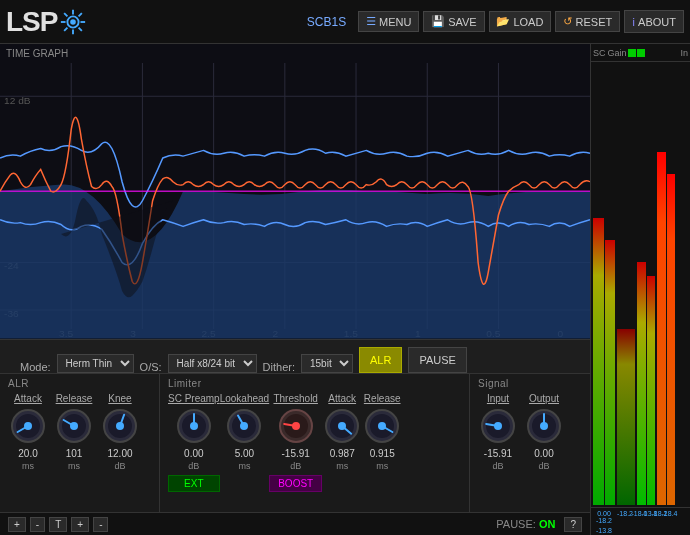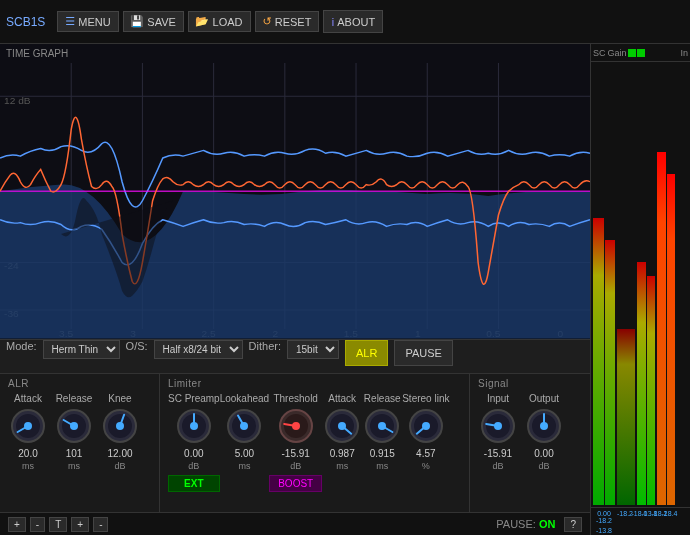--- a/index.html
+++ b/index.html
@@ -98,24 +98,24 @@
       top: 4px;
       left: 6px;
       color: #888;
       font-size: 10px;
       z-index: 10;
     }
 
     
     .controls-row {
       display: flex;
-      align-items: flex-start;
+      align-items: flex-end;
       background: #1e1e1e;
       height: 36px;
-      padding: 0 6px;
+      padding: 0 20px;
       gap: 6px;
       border-bottom: 1px solid #333;
     }
     .ctrl-label {
       color: #aaa;
       font-size: 11px;
     }
     .ctrl-select {
       background: #2a2a2a;
       border: 1px solid #444;
@@ -168,20 +168,21 @@
     .knob-item {
       display: flex;
       flex-direction: column;
       align-items: center;
       gap: 2px;
     }
     .knob-label {
       color: #aaa;
       font-size: 10px;
       text-align: center;
+      text-decoration: underline;
     }
     .knob-value {
       color: #ccc;
       font-size: 10px;
       text-align: center;
     }
     .knob-unit {
       color: #888;
       font-size: 9px;
     }
@@ -209,21 +210,20 @@
     }
     .ext-btn {
       background: #004400;
       border: 1px solid #006600;
       color: #0f0;
       font-size: 10px;
       padding: 2px 8px;
       cursor: pointer;
       margin-top: 2px;
       width: 100%;
-      font-weight: bold;
     }
     .boost-btn {
       background: #440044;
       border: 1px solid #660066;
       color: #f0f;
       font-size: 10px;
       padding: 2px 8px;
       cursor: pointer;
       margin-top: 2px;
       width: 100%;
@@ -298,20 +298,37 @@
     .right-panel-inner {
       display: flex;
       flex-direction: column;
       height: 100%;
     }
   </style>
 </head>
 <body>
 
 <div class="header">
+  <div class="logo">
+    <span class="logo-text">LSP</span>
+    <svg class="logo-gear" viewBox="0 0 30 30">
+      <circle cx="15" cy="15" r="6" fill="none" stroke="#4af" stroke-width="2"></circle>
+      <circle cx="15" cy="15" r="3" fill="#4af"></circle>
+      <g stroke="#4af" stroke-width="2">
+        <line x1="15" y1="2" x2="15" y2="7"></line>
+        <line x1="15" y1="23" x2="15" y2="28"></line>
+        <line x1="2" y1="15" x2="7" y2="15"></line>
+        <line x1="23" y1="15" x2="28" y2="15"></line>
+        <line x1="5.5" y1="5.5" x2="9" y2="9"></line>
+        <line x1="21" y1="21" x2="24.5" y2="24.5"></line>
+        <line x1="24.5" y1="5.5" x2="21" y2="9"></line>
+        <line x1="9" y1="21" x2="5.5" y2="24.5"></line>
+      </g>
+    </svg>
+  </div>
   <span class="header-id">SCB1S</span>
   <div class="header-buttons">
     <button class="hdr-btn">
       <span class="icon-menu">☰</span>
       <span>MENU</span>
     </button>
     <button class="hdr-btn">
       <span class="icon-save">💾</span>
       <span>SAVE</span>
     </button>
@@ -499,31 +516,20 @@
             <svg class="knob-svg" viewBox="0 0 40 40">
               <circle cx="20" cy="20" r="16" fill="#2a2a3a" stroke="#444" stroke-width="2"></circle>
               <circle cx="20" cy="20" r="12" fill="#1a1a2a"></circle>
               <path d="M20 20 L20 8" stroke="#4af" stroke-width="2" stroke-linecap="round" transform="rotate(120 20 20)"></path>
               <circle cx="20" cy="20" r="4" fill="#4af"></circle>
             </svg>
             <span class="knob-value">0.915</span>
             <span class="knob-unit">ms</span>
           </div>
 
-          <div class="knob-item">
-            <span class="knob-label">Stereo link</span>
-            <svg class="knob-svg" viewBox="0 0 40 40">
-              <circle cx="20" cy="20" r="16" fill="#2a2a3a" stroke="#444" stroke-width="2"></circle>
-              <circle cx="20" cy="20" r="12" fill="#1a1a2a"></circle>
-              <path d="M20 20 L20 8" stroke="#4af" stroke-width="2" stroke-linecap="round" transform="rotate(-130 20 20)"></path>
-              <circle cx="20" cy="20" r="4" fill="#4af"></circle>
-            </svg>
-            <span class="knob-value">4.57</span>
-            <span class="knob-unit">%</span>
-          </div>
         </div>
       </div>
 
       <div class="signal-section">
         <div class="section-title">Signal</div>
         <div class="knob-group">
 
           <div class="knob-item">
             <span class="knob-label">Input</span>
             <svg class="knob-svg" viewBox="0 0 40 40">

